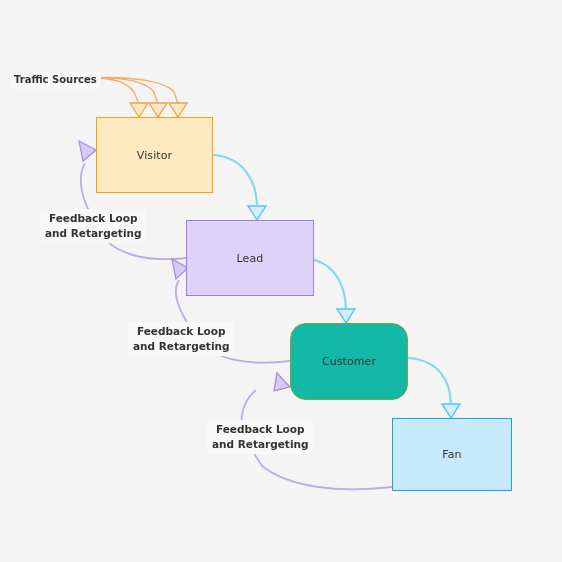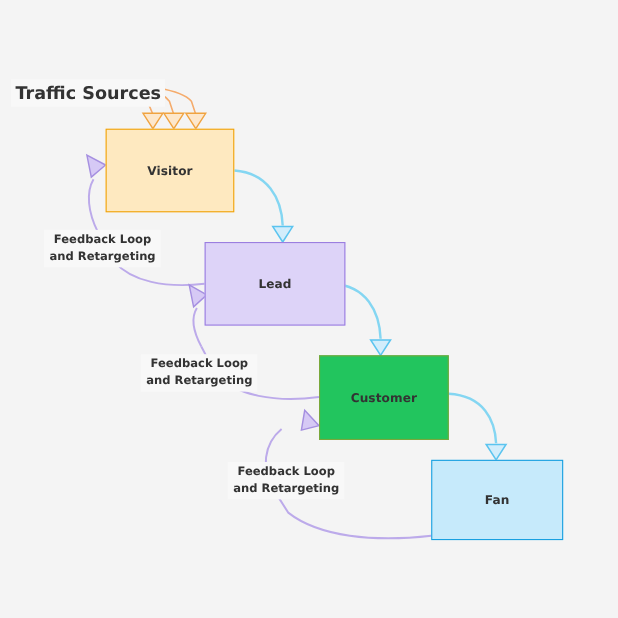--- a/index.html
+++ b/index.html
@@ -29,40 +29,40 @@
     position: absolute;
     box-sizing: border-box;
     border-width: 1.5px;
     border-style: solid;
     display: flex;
     align-items: center;
     justify-content: center;
   }
   .node-label {
     font-size: 11px;
-    font-weight: bold;
+    font-weight: normal;
     color: #333333;
     letter-spacing: 0.1px;
     text-align: center;
   }
   .edge-label {
     position: absolute;
     background: #f8f8f8;
     color: #333333;
     font-size: 10.5px;
     font-weight: bold;
     line-height: 1.45;
     text-align: center;
     padding: 2px 5px;
     box-sizing: border-box;
     white-space: nowrap;
   }
   .edge-label.single {
     padding: 1px 4px;
-    font-size: 16px;
+    font-size: 10px;
   }
 </style>
 </head>
 <body style="background: rgb(244, 244, 244);">
 
 <div id="canvas">
 
   <svg id="edges" viewBox="0 0 562 562" xmlns="http://www.w3.org/2000/svg">
 
     <g>
@@ -110,21 +110,21 @@
   </svg>
 
   <div class="node" id="node-visitor" style="left: 96px; top: 117px; width: 117px; height: 76px; background: rgb(254, 233, 192); border-color: rgb(240, 163, 10);">
     <span class="node-label">Visitor</span>
   </div>
 
   <div class="node" id="node-lead" style="left: 186px; top: 220px; width: 128px; height: 76px; background: rgb(221, 211, 248); border-color: rgb(155, 126, 224);">
     <span class="node-label">Lead</span>
   </div>
 
-  <div class="node" id="node-customer" style="left: 290px; top: 323px; width: 118px; height: 77px; background: #22c55e; border-color: rgb(120, 168, 59);">
+  <div class="node" id="node-customer" style="left: 290px; top: 323px; width: 118px; height: 77px; background: #14b8a6; border-color: rgb(120, 168, 59); border-radius: 16px;">
     <span class="node-label">Customer</span>
   </div>
 
   <div class="node" id="node-fan" style="left: 392px; top: 418px; width: 120px; height: 73px; background: rgb(198, 234, 251); border-color: rgb(24, 160, 224);">
     <span class="node-label">Fan</span>
   </div>
 
   <div class="edge-label single" id="label-traffic" style="left: 10px; top: 72px; background: rgb(248, 248, 248); color: rgb(51, 51, 51);">
     <span>Traffic Sources</span>
   </div>

